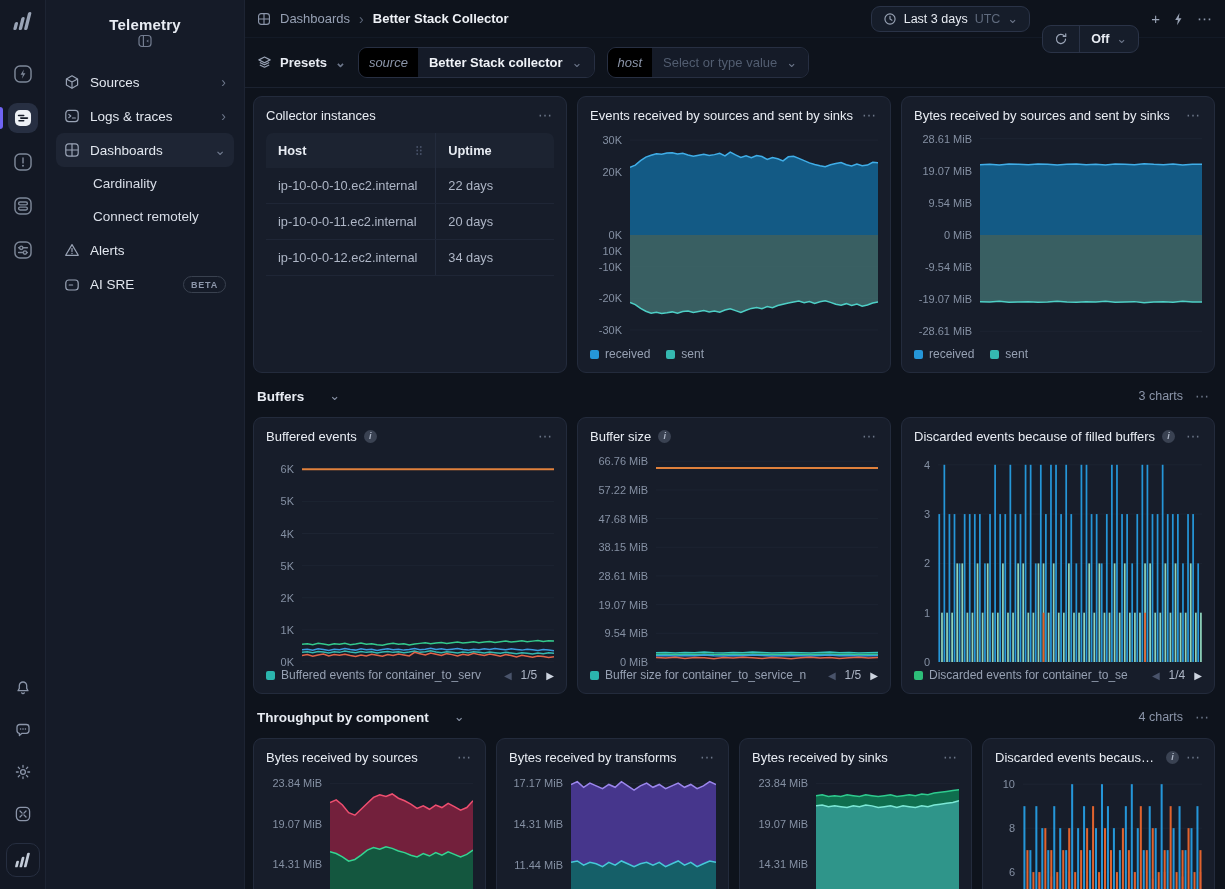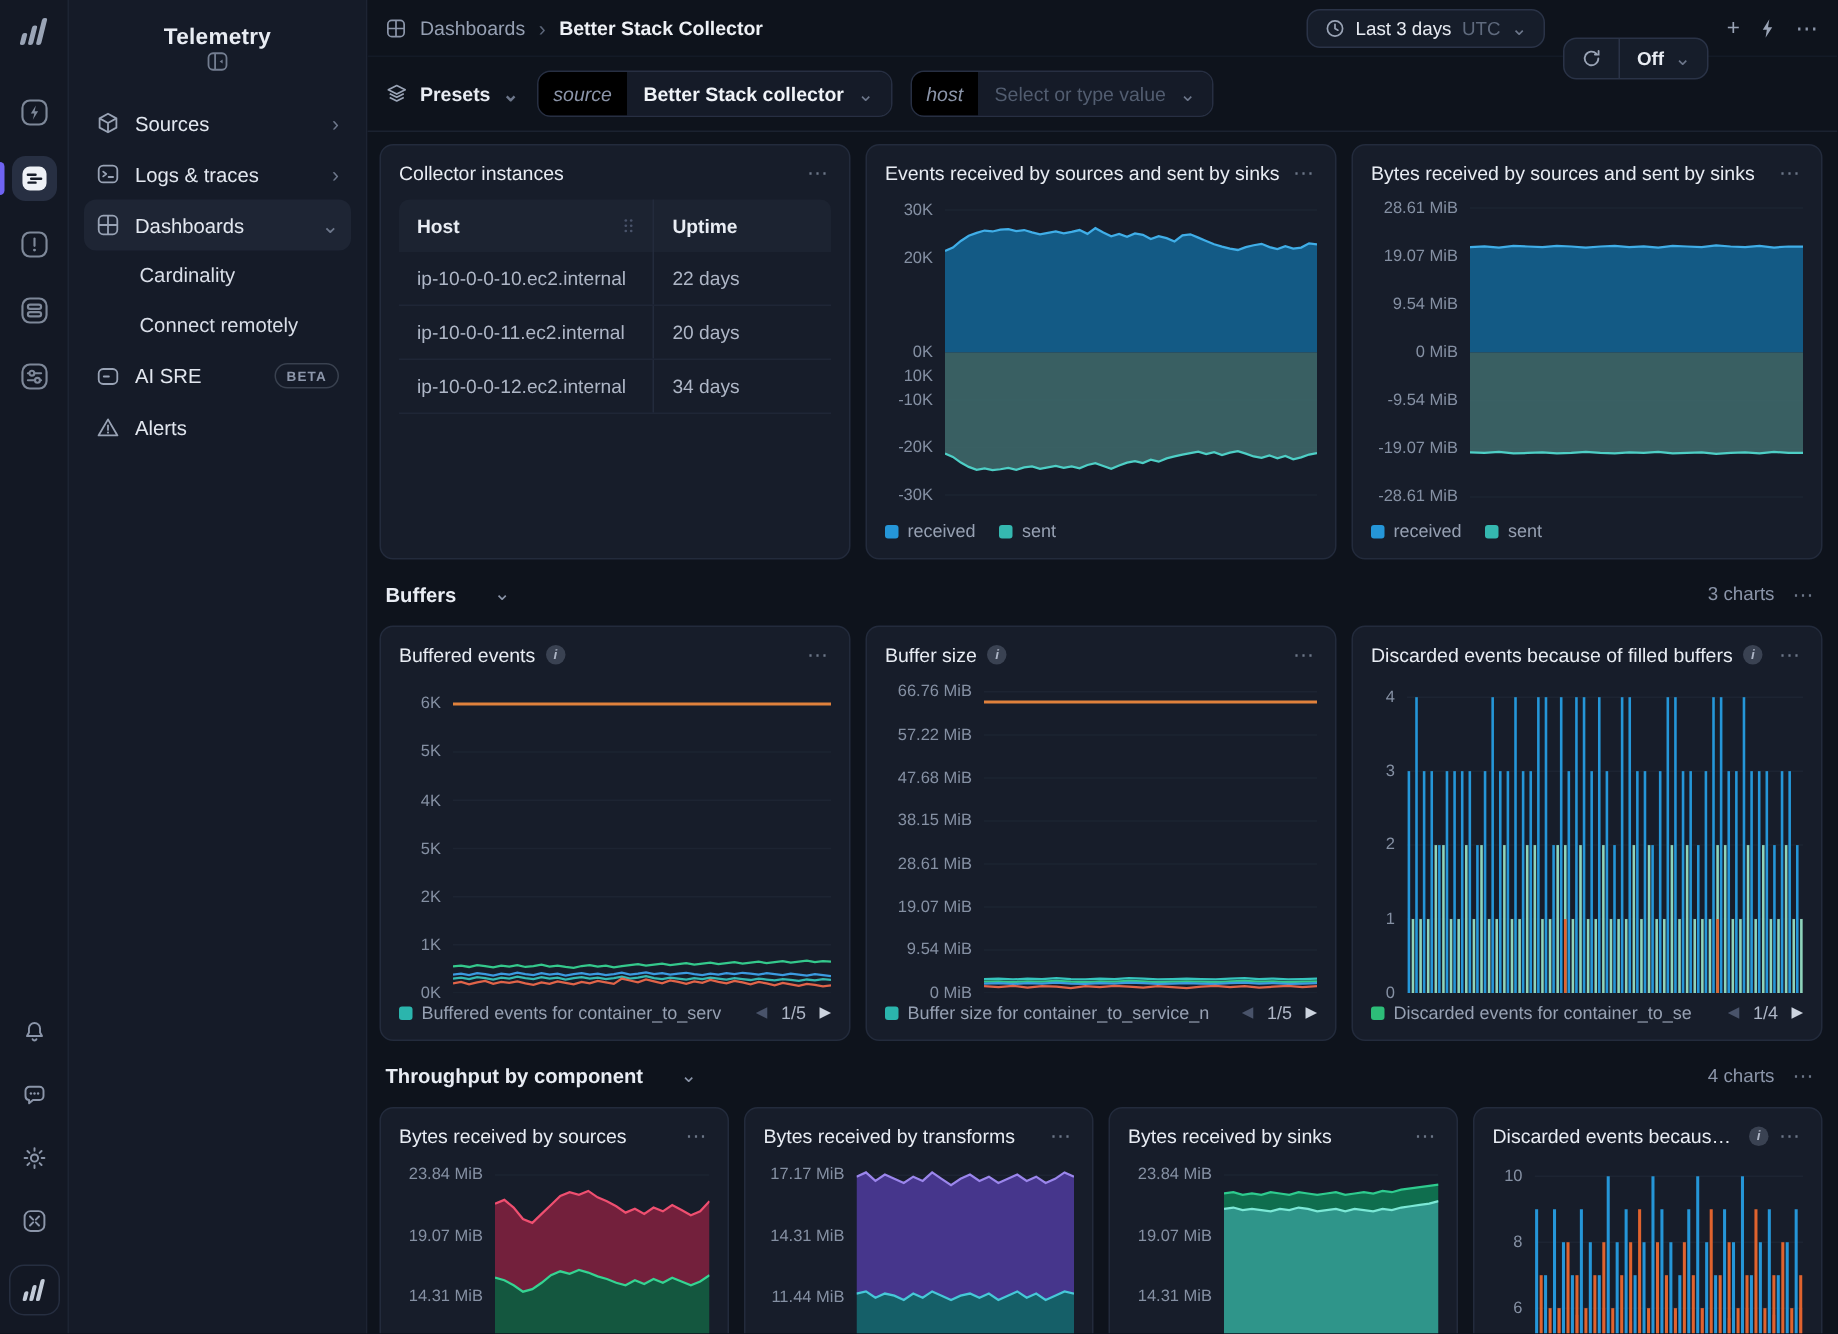--- a/index.html
+++ b/index.html
@@ -233,34 +233,34 @@
         <svg class="nic" width="16" height="16" viewBox="0 0 16 16" fill="none" stroke="currentColor" stroke-width="1.2">
             <rect x="1.8" y="1.8" width="12.4" height="12.4" rx="3"></rect>
             <path d="M8 1.8v12.4M1.8 8h12.4"></path>
           </svg>
         <span>Dashboards</span>
         <span class="chev">⌄</span>
       </div>
       <div class="sub-item">Cardinality</div>
       <div class="sub-item">Connect remotely</div>
       <div class="nav-item">
+        <svg class="nic" width="16" height="16" viewBox="0 0 16 16" fill="none" stroke="currentColor" stroke-width="1.2" stroke-linejoin="round">
+            <path d="M8 2.6 14.3 13.3H1.7z"></path>
+            <path d="M8 6.6v3" stroke-linecap="round"></path>
+            <circle cx="8" cy="11.4" r="0.7" fill="currentColor" stroke="none"></circle>
+          </svg>
+        <span>Alerts</span>
+      </div>
+      <div class="nav-item">
         <svg class="nic" width="16" height="16" viewBox="0 0 16 16" fill="none" stroke="currentColor" stroke-width="1.2" stroke-linecap="round">
             <rect x="1.8" y="3" width="12.4" height="10" rx="3"></rect>
             <path d="M5.2 8h3.4"></path>
           </svg>
         <span>AI SRE</span>
         <span class="beta">BETA</span>
-      </div>
-      <div class="nav-item">
-        <svg class="nic" width="16" height="16" viewBox="0 0 16 16" fill="none" stroke="currentColor" stroke-width="1.2" stroke-linejoin="round">
-            <path d="M8 2.6 14.3 13.3H1.7z"></path>
-            <path d="M8 6.6v3" stroke-linecap="round"></path>
-            <circle cx="8" cy="11.4" r="0.7" fill="currentColor" stroke="none"></circle>
-          </svg>
-        <span>Alerts</span>
       </div>
     </nav>
   </aside>
 
   <div class="main">
 
     <div class="topbar">
       <div class="crumbs">
         <span class="crumb-icon">
           <svg width="14" height="14" viewBox="0 0 16 16" fill="none" stroke="currentColor" stroke-width="1.3">

